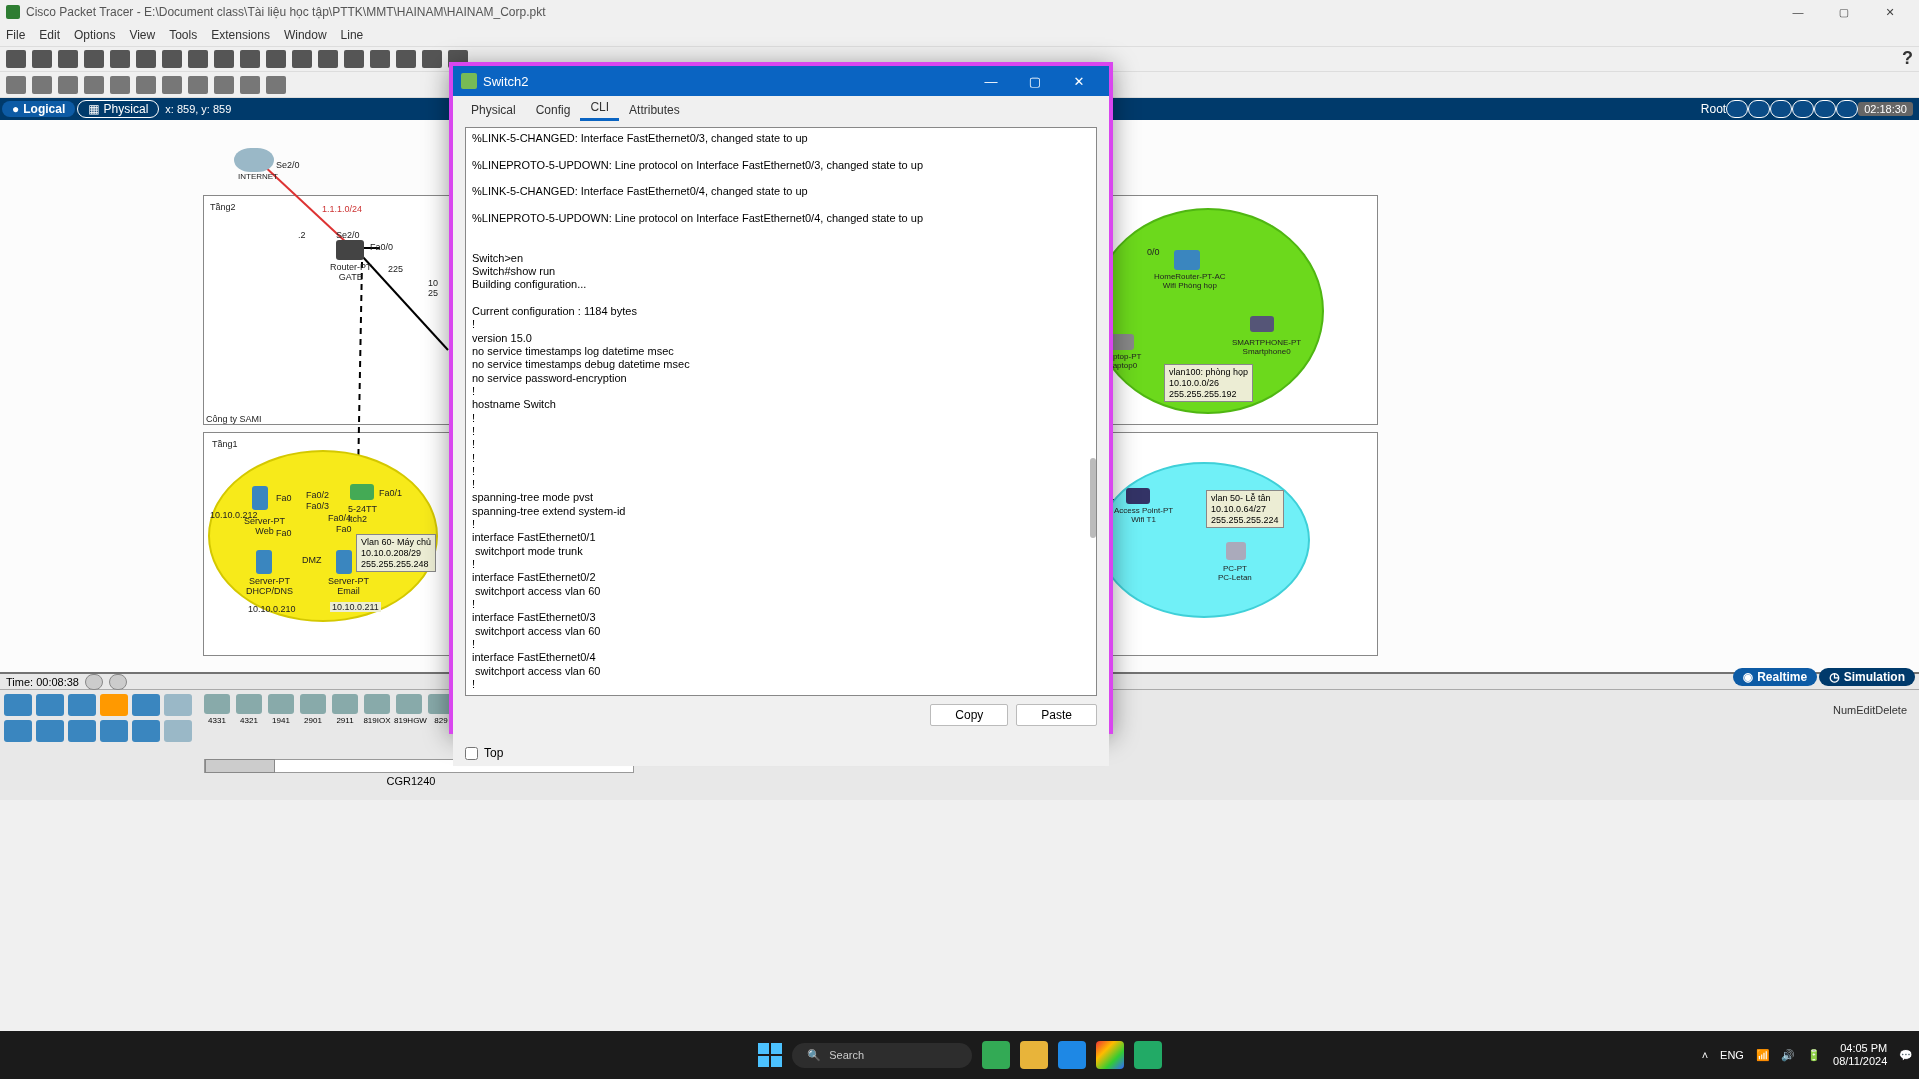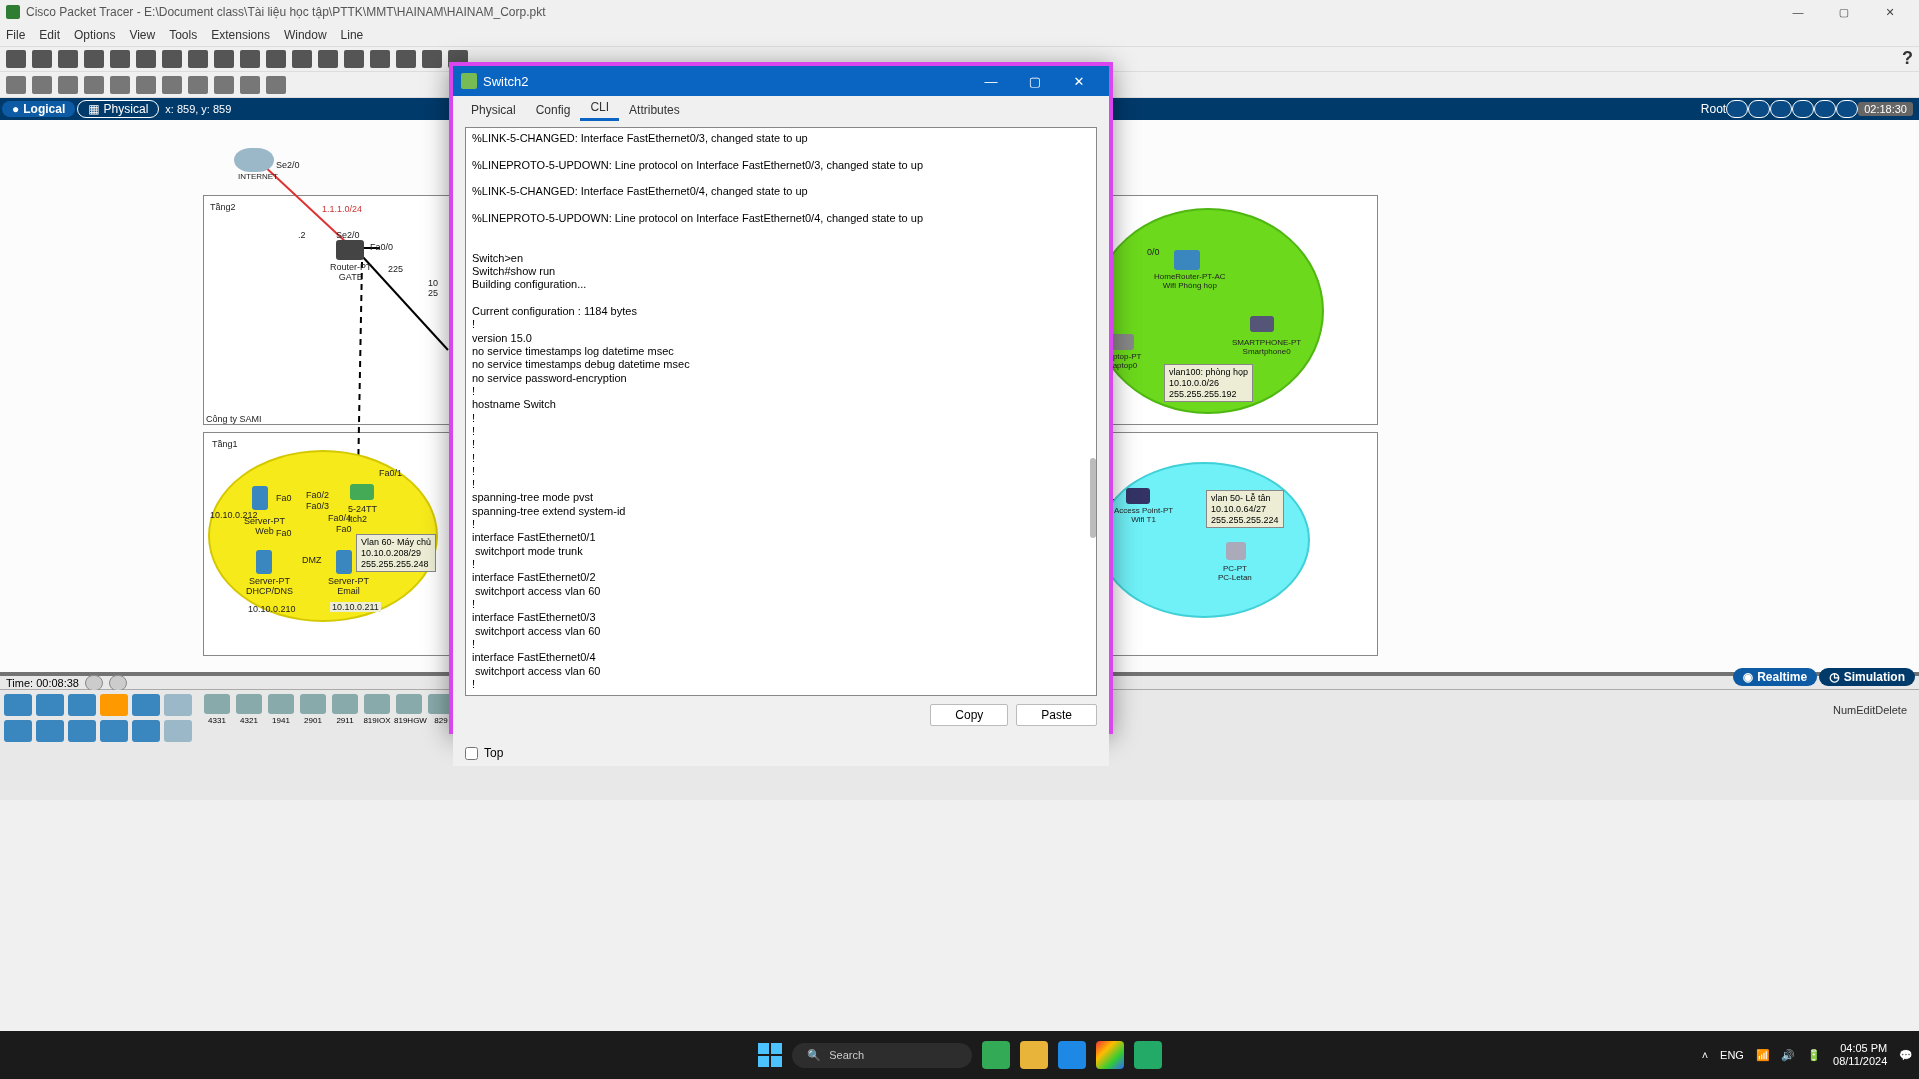--- a/index.html
+++ b/index.html
@@ -21,21 +21,21 @@
 .nav-spacer { flex: 1; }
 .nav-right { display: flex; align-items: center; gap: 0; padding-right: 6px; }
 .nav-icon { width: 22px; height: 18px; background: #0a4b86; border: 1px solid #fff; border-radius: 10px; }
 .nav-time { background: #666; padding: 1px 6px; border-radius: 3px; font-size: 11px; }
 .workspace { position: relative; height: 552px; background: #fcfcfc; overflow: hidden; }
 .box { position: absolute; border: 1px solid #888; background: #fff; }
 .ellipse { position: absolute; border-radius: 50%; }
 .label { position: absolute; font-size: 9px; color: #222; }
 .device-icon { position: absolute; width: 28px; height: 20px; background: #3a86bf; border-radius: 3px; }
 .hint-box { position: absolute; background: #ecedd4; border: 1px solid #888; font-size: 9px; padding: 2px 4px; line-height: 1.2; }
-.timebar { height: 18px; background: #e8e8e8; border-top: 4px solid #737373; border-bottom: 1px solid #aaa; display: flex; align-items: center; font-size: 11px; padding: 0 6px; gap: 6px; }
+.timebar { height: 18px; background: #e8e8e8; border-top: 2px solid #737373; border-bottom: 1px solid #aaa; display: flex; align-items: center; font-size: 11px; padding: 0 6px; gap: 6px; }
 .timebar .playbtn { width: 18px; height: 16px; background: #ccc; border: 1px solid #888; border-radius: 8px; }
 .bottombar { height: 110px; background: #e8e8e8; display: flex; align-items: flex-start; position: relative; }
 .bottombar .realtime-sim { position: absolute; right: 4px; top: -22px; display: flex; gap: 2px; }
 .rs-pill { background: #0d5ba5; color: #fff; padding: 2px 10px; border-radius: 10px; font-size: 12px; font-weight: bold; display: flex; align-items: center; gap: 4px; }
 .rs-pill.inactive { background: #003a6b; }
 .device-palette { display: flex; flex-direction: column; padding: 4px; gap: 4px; }
 .palette-row { display: flex; gap: 4px; }
 .palette-item { width: 28px; height: 22px; background: #3a86bf; border-radius: 3px; }
 .device-list { display: flex; gap: 2px; margin-left: 6px; margin-top: 4px; }
 .dev-card { width: 30px; text-align: center; font-size: 8px; }
@@ -182,21 +182,21 @@
   <div class="device-icon" style="left:336px; top:120px; background:#444;"></div>
   <div class="label" style="left:370px; top:122px;">Fa0/0</div>
   <div class="label" style="left:330px; top:142px; white-space:pre; text-align:center;">Router-PT
 GATE</div>
   <div class="label" style="left:388px; top:144px;">225</div>
   <div class="label" style="left:428px; top:158px; white-space:pre;">10
 25</div>
   <div class="label" style="left:206px; top:294px;">Công ty SAMI</div>
 
   <div class="ellipse" style="left:208px; top:330px; width:230px; height:172px; background:#f7ea1a; border:2px solid #d4c800;"></div>
-  <div class="label" style="left:346px; top:348px;padding-left:33px;">Fa0/1</div>
+  <div class="label" style="left:346px; top:368px;padding-left:33px;">Fa0/1</div>
   <div class="device-icon" style="left:350px; top:364px; width:24px; height:16px; background:#4a5;"></div>
   <div class="label" style="left:306px; top:370px;">Fa0/2</div>
   <div class="label" style="left:306px; top:381px;">Fa0/3</div>
   <div class="label" style="left:328px; top:393px;">Fa0/4</div>
   <div class="label" style="left:276px; top:373px;">Fa0</div>
   <div class="label" style="left:276px; top:408px;">Fa0</div>
   <div class="label" style="left:336px; top:404px;">Fa0</div>
   <div class="label" style="left:348px; top:384px; white-space:pre;">5-24TT
 itch2</div>
   <div class="device-icon" style="left:252px; top:366px; width:16px; height:24px;"></div>
@@ -281,20 +281,26 @@
       <div class="dev-card"><div class="dimg"></div><span>4331</span></div>
       <div class="dev-card"><div class="dimg"></div><span>4321</span></div>
       <div class="dev-card"><div class="dimg"></div><span>1941</span></div>
       <div class="dev-card"><div class="dimg"></div><span>2901</span></div>
       <div class="dev-card"><div class="dimg"></div><span>2911</span></div>
       <div class="dev-card"><div class="dimg"></div><span>819IOX</span></div>
       <div class="dev-card"><div class="dimg"></div><span>819HGW</span></div>
       <div class="dev-card"><div class="dimg"></div><span>829</span></div>
       <div class="dev-card"><div class="dimg"></div><span>1240</span></div>
     </div>
+    <div style="display:flex; flex-direction:column; align-items:flex-start;">
+      <div class="dev-slider">
+          <div class="dev-slider-thumb"></div>
+        </div>
+      <div class="dev-slider-label" style="width:430px;">CGR1240</div>
+    </div>
   </div>
 
   <div style="margin-left:20px; display:flex; flex-direction:column; align-items:center; gap:6px; padding-top:18px;">
     <div class="pdu-row">
       <div class="pdu-btn">New</div>
       <div class="pdu-btn">Delete</div>
     </div>
     <div class="pdu-btn">Toggle PDU List Window</div>
   </div>
 

